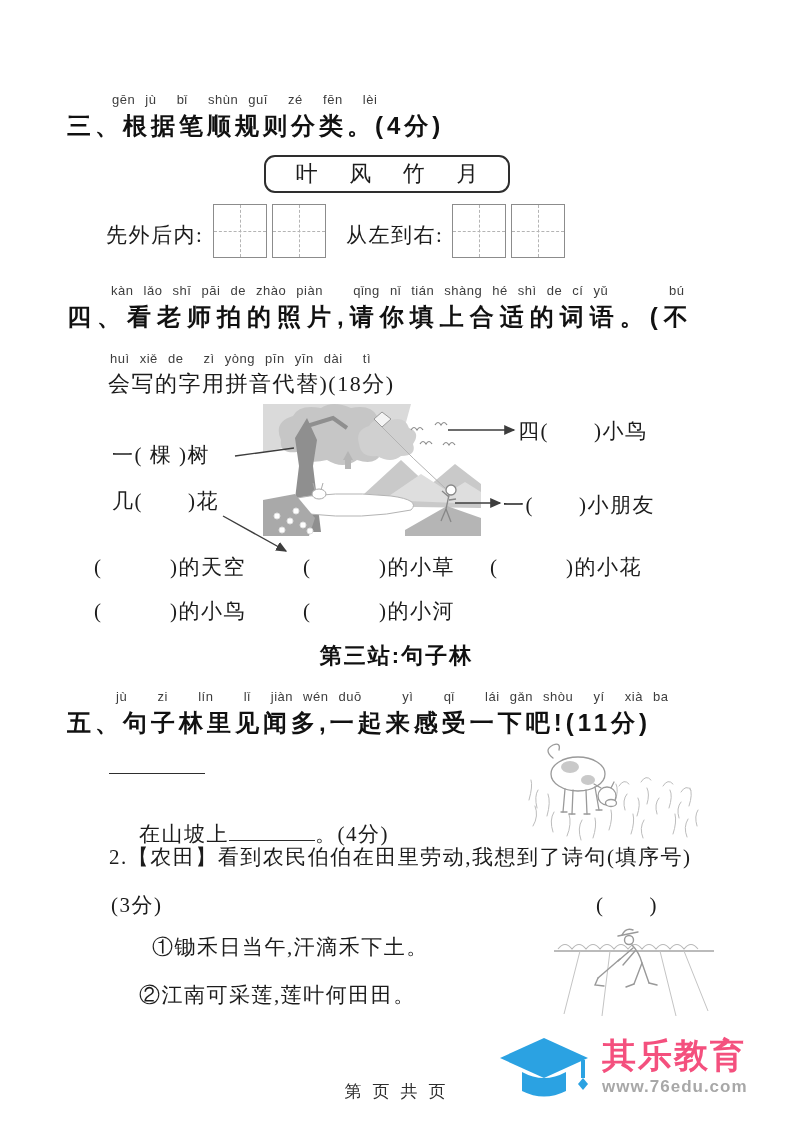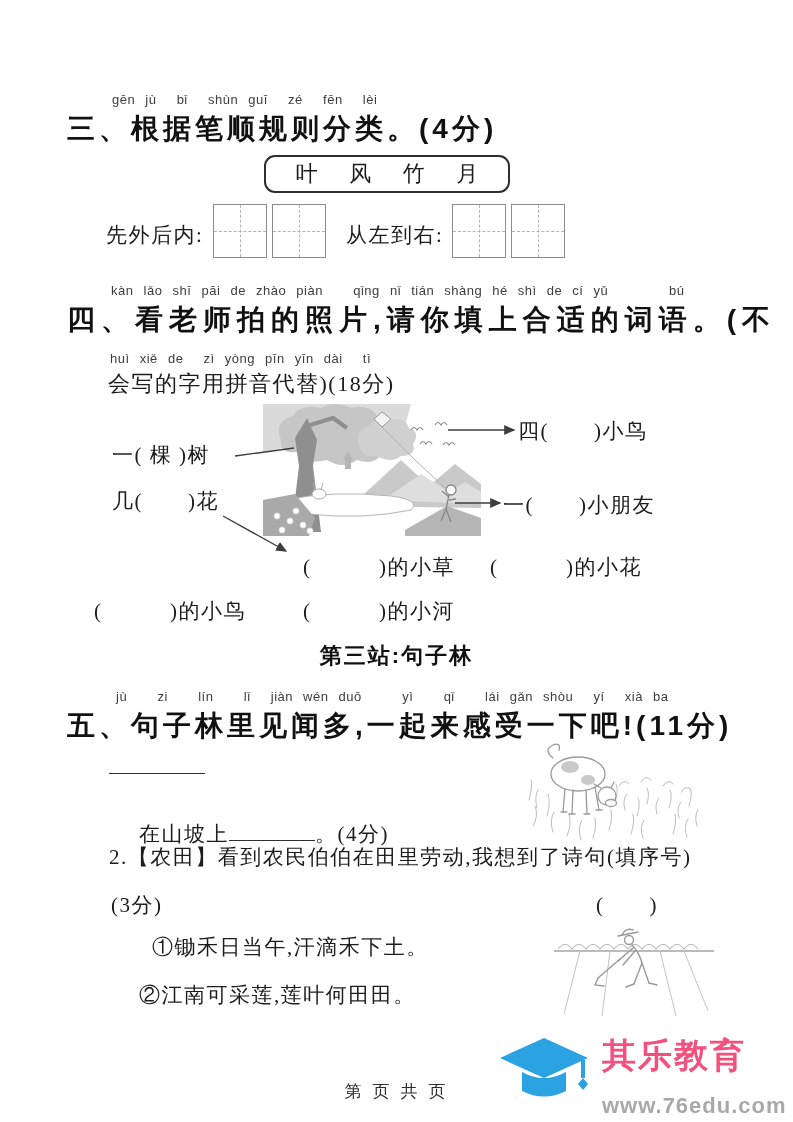--- a/index.html
+++ b/index.html
@@ -2,21 +2,21 @@
 <html><head>
 <meta charset="utf-8">
 <style>
   html,body{margin:0;padding:0;background:#fff;}
   .page{position:relative;width:793px;height:1122px;background:#fff;overflow:hidden;
         font-family:"Liberation Sans","DejaVu Sans",sans-serif;color:#1c1c1c;}
   .abs{position:absolute;}
   
   .pinyin{font-size:13px;color:#3d3d3d;letter-spacing:.5px;word-spacing:6px;white-space:pre;}
   
-  .hd{font-size:28px;font-weight:700;color:#111;letter-spacing:4px;white-space:pre;text-align:center;}
+  .hd{font-size:24px;font-weight:700;color:#111;letter-spacing:4px;white-space:pre;text-align:center;}
   .hd.wide{letter-spacing:6px;}
   
   .kai{font-family:"Liberation Serif","DejaVu Serif",serif;font-size:21px;color:#1c1c1c;
        letter-spacing:1.5px;white-space:pre;}
   
   .charbox{left:264px;top:155px;width:246px;height:38px;border:2px solid #2e2e2e;border-radius:11px;
            display:flex;align-items:center;justify-content:space-around;padding:0 14px;box-sizing:border-box;}
   .charbox span{font-family:"Liberation Serif","DejaVu Serif",serif;font-size:22px;}
   
   .tzg-group{display:flex;gap:5px;}
@@ -24,21 +24,21 @@
   .tzg::before{content:"";position:absolute;left:0;right:0;top:50%;border-top:1px dashed #b4b4b4;}
   .tzg::after{content:"";position:absolute;top:0;bottom:0;left:50%;border-left:1px dashed #b4b4b4;}
   
   .blank{display:inline-block;border-bottom:1.3px solid #2e2e2e;height:20px;vertical-align:baseline;}
   .station{left:0;right:0;top:641px;text-align:center;font-size:22px;font-weight:700;letter-spacing:2px;color:#111;}
   
   .pageno{left:8px;right:0;top:1080px;text-align:center;font-size:17px;letter-spacing:11px;color:#2e2e2e;}
   .logo{left:492px;top:1028px;display:flex;align-items:flex-start;justify-content:space-between;}
   .logo-texts{margin-left:6px;display:flex;flex-direction:column;}
   .brand{font-size:34px;font-weight:700;color:#f4507e;letter-spacing:2px;line-height:1.05;margin-top:10px;}
-  .brand-url{font-size:22px;font-weight:700;color:#a8a8a8;letter-spacing:1px;margin-top:19px;}
+  .brand-url{font-size:17px;font-weight:700;color:#a8a8a8;letter-spacing:1px;margin-top:3px;}
   svg{display:block;}
   .lineart{stroke:#9a9a9a;fill:none;stroke-width:1.3;stroke-linecap:round;}
   .grass{stroke:#bdbdbd;fill:none;stroke-width:1;stroke-linecap:round;}
 </style>
 </head>
 <body>
 
 <div class="page">
 
   <div class="abs pinyin" style="left:112px;top:92px;">gēn jù  bǐ  shùn guī  zé  fēn  lèi</div>
@@ -118,20 +118,21 @@
     <path d="M133,112 L196,147" stroke="#3d3d3d" stroke-width="1.4" fill="none" marker-end="url(#arr)"></path>
     <path d="M358,26 L424,26" stroke="#3d3d3d" stroke-width="1.4" fill="none" marker-end="url(#arr)"></path>
     <path d="M365,99 L410,99" stroke="#3d3d3d" stroke-width="1.4" fill="none" marker-end="url(#arr)"></path>
   </svg>
 
   <div class="abs kai" style="left:112px;top:441px;">一( 棵 )树</div>
   <div class="abs kai" style="left:112px;top:487px;">几(　　)花</div>
   <div class="abs kai" style="left:518px;top:417px;">四(　　)小鸟</div>
   <div class="abs kai" style="left:503px;top:491px;">一(　　)小朋友</div>
 
+  <div class="abs kai" style="left:94px;top:553px;">(　　　)的天空</div>
   <div class="abs kai" style="left:303px;top:553px;">(　　　)的小草</div>
   <div class="abs kai" style="left:490px;top:553px;">(　　　)的小花</div>
   <div class="abs kai" style="left:94px;top:597px;">(　　　)的小鸟</div>
   <div class="abs kai" style="left:303px;top:597px;">(　　　)的小河</div>
 
   <div class="abs station">第三站:句子林</div>
 
   <div class="abs pinyin" style="left:116px;top:689px;">jù   zi   lín   lǐ  jiàn wén duō    yì   qǐ   lái gǎn shòu  yí  xià ba</div>
   <div class="abs hd" style="left:67px;top:707px;">五、句子林里见闻多,一起来感受一下吧!(11分)</div>
 

